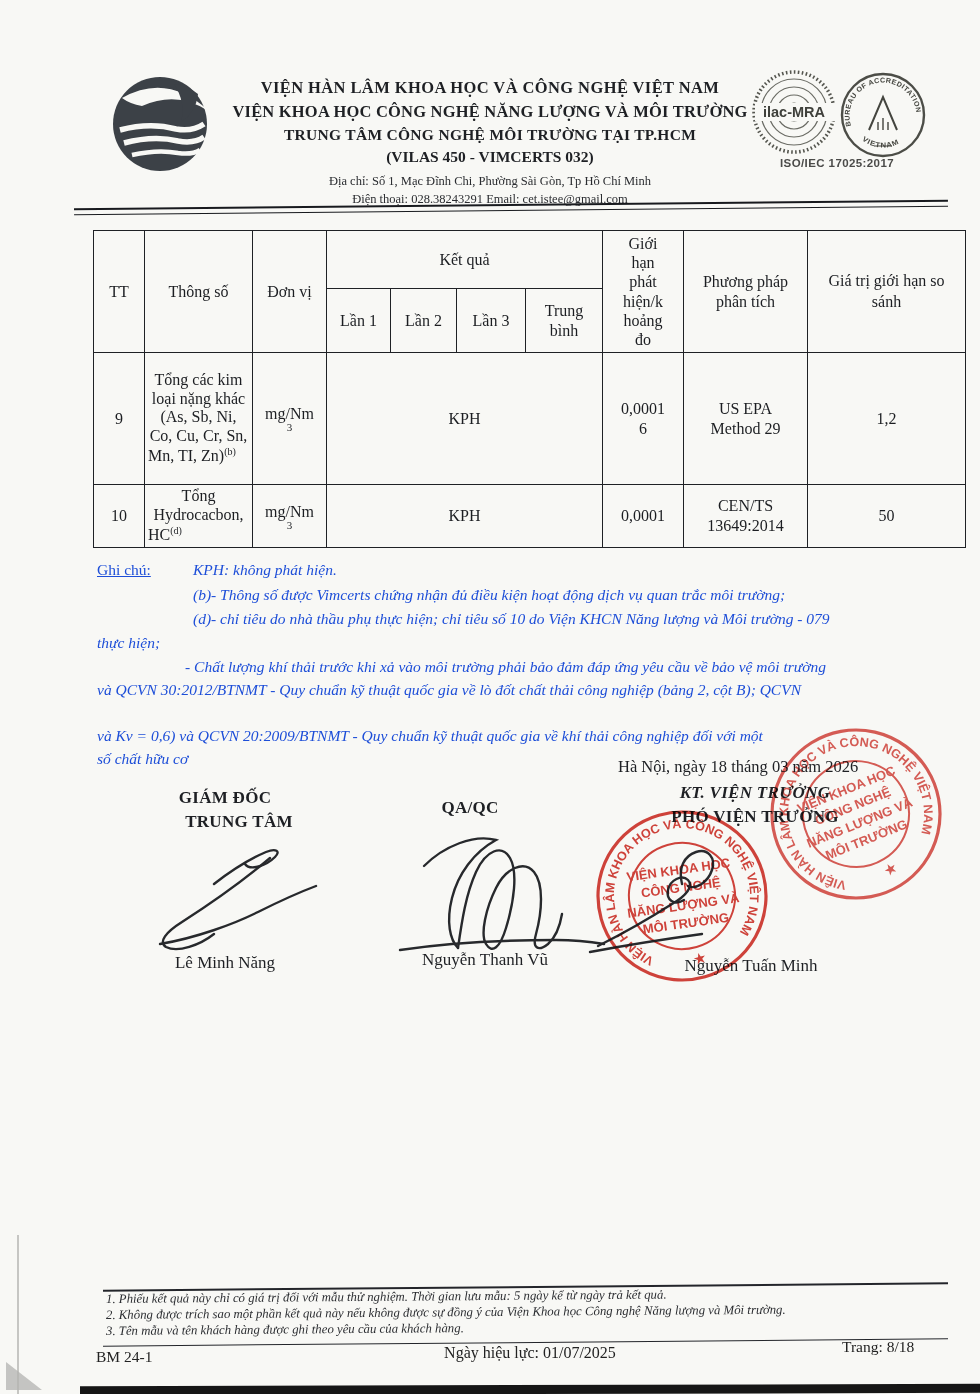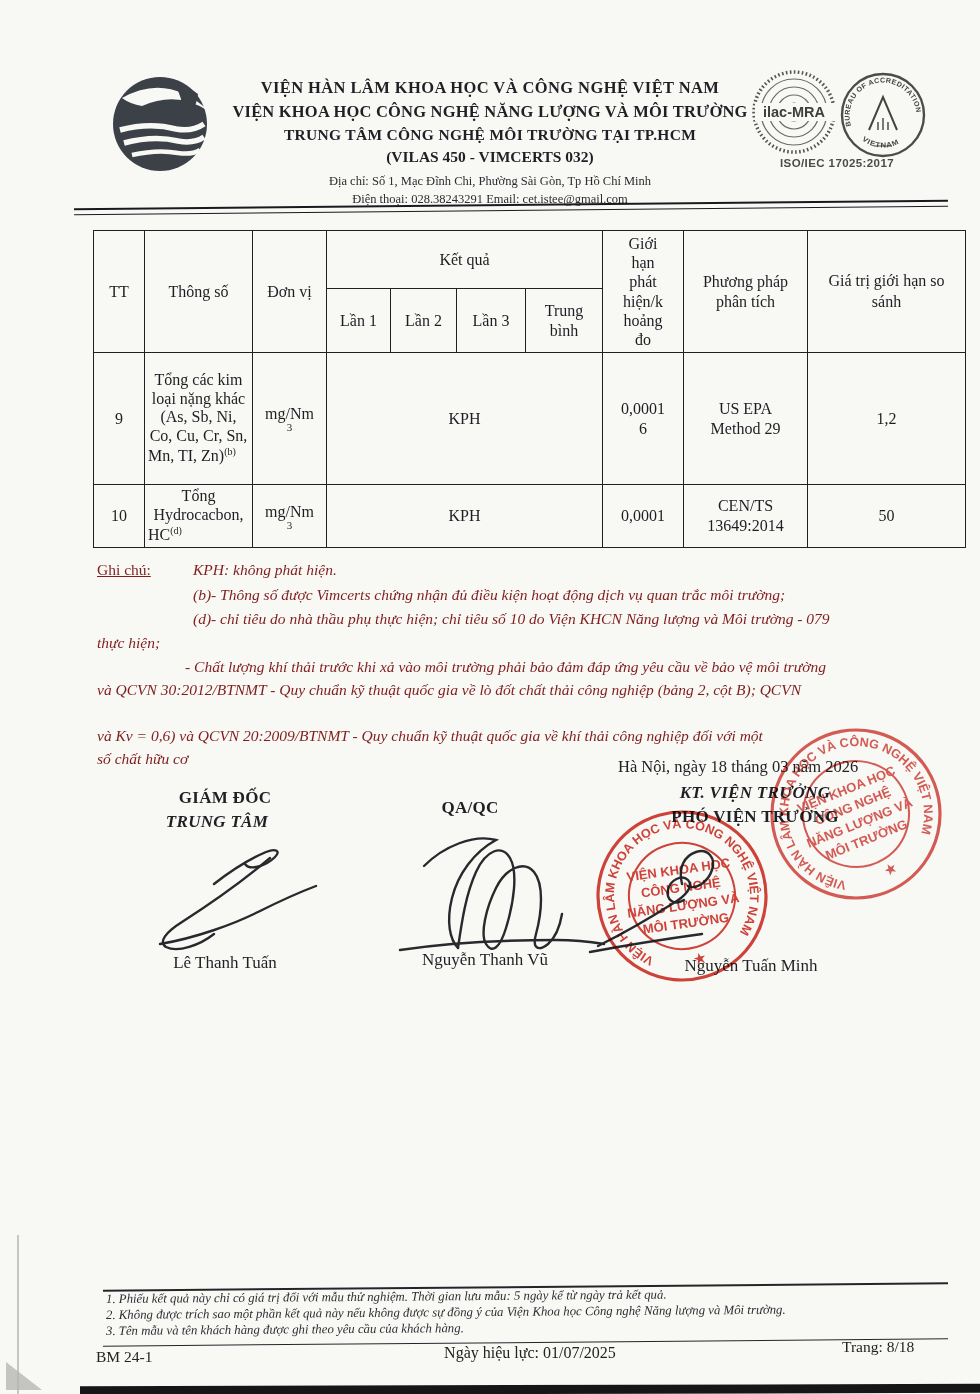--- a/index.html
+++ b/index.html
@@ -35,21 +35,21 @@
   .narrow60{width:60px;margin:0 auto;line-height:1.2;}
   .narrow84{width:86px;margin:0 auto;line-height:1.25;}
   .narrow120{width:120px;margin:16px auto;line-height:1.3;}
   .lodwrap{width:48px;margin:0 auto;word-break:break-all;line-height:1.25;}
   .param-cell{text-align:justify;text-align-last:left;padding:3px 5px;line-height:1.18;
         overflow-wrap:anywhere;}
   .unit-sub{font-size:11px;line-height:.8;display:block;}
   sup{font-size:10px;}
 
   
-  .note{font-size:15.5px;color:#7f1d1d;white-space:nowrap;}
+  .note{font-size:15.5px;color:#1d4ed8;white-space:nowrap;}
   .ghichu{text-decoration:underline;}
 
   
   .date-line{font-size:16.5px;}
   .sig-title{font-size:17px;font-weight:bold;letter-spacing:.3px;}
   .sig-name{font-size:17px;}
 
   
   .f-rule{height:0;border-top:2.2px solid #23252a;transform:rotate(-0.5deg);}
   .f-note{font-size:12.8px;font-style:italic;color:#2c2e32;white-space:nowrap;transform:rotate(-0.45deg);transform-origin:left;}
@@ -177,24 +177,24 @@
   <div class="abs note ital" style="left:97px;top:634px;">thực hiện;</div>
   <div class="abs note ital" style="left:185px;top:658px;">- Chất lượng khí thải trước khi xả vào môi trường phải bảo đảm đáp ứng yêu cầu  về bảo vệ môi trường</div>
   <div class="abs note ital" style="left:97px;top:681px;">và QCVN 30:2012/BTNMT - Quy chuẩn kỹ thuật quốc gia về lò đốt chất thải công nghiệp (bảng 2, cột B); QCVN</div>
   <div class="abs note ital" style="left:97px;top:727px;">và Kv = 0,6) và QCVN 20:2009/BTNMT - Quy chuẩn kỹ thuật quốc gia về khí thải công nghiệp đối với một</div>
   <div class="abs note ital" style="left:97px;top:750px;">số chất hữu cơ</div>
 
   <div class="abs date-line" style="left:618px;top:757px;">Hà Nội, ngày 18 tháng 03 năm 2026</div>
   <div class="abs sig-title ctr" style="left:620px;width:270px;top:783px;font-style:italic;">KT. VIỆN TRƯỞNG</div>
   <div class="abs sig-title ctr" style="left:620px;width:270px;top:807px;">PHÓ VIỆN TRƯỞNG</div>
   <div class="abs sig-title ctr" style="left:130px;width:190px;top:788px;">GIÁM ĐỐC</div>
-  <div class="abs sig-title ctr" style="left:122px;width:190px;top:812px;font-style:italic;">TRUNG TÂM</div>
+  <div class="abs sig-title ctr" style="left:144px;width:190px;top:812px;">TRUNG TÂM</div>
   <div class="abs sig-title ctr" style="left:400px;width:140px;top:798px;">QA/QC</div>
 
-  <div class="abs sig-name ctr" style="left:130px;width:190px;top:953px;">Lê Thanh Tuấn</div>
+  <div class="abs sig-name ctr" style="left:130px;width:190px;top:953px;">Lê Minh Năng</div>
   <div class="abs sig-name ctr" style="left:395px;width:180px;top:950px;">Nguyễn Thanh Vũ</div>
   <div class="abs sig-name ctr" style="left:651px;width:200px;top:956px;">Nguyễn Tuấn Minh</div>
 
   <svg class="abs stamp-layer" style="left:0;top:0;" width="980" height="1394" viewBox="0 0 980 1394">
     <defs>
       <path id="ringArc" d="M -43.7 52.1 A 68 68 0 1 1 43.7 52.1"></path>
     </defs>
 
     <g transform="translate(856,814) rotate(-32)" opacity="0.82">
       <circle r="84" fill="none" stroke="#d23a32" stroke-width="3.2"></circle>

